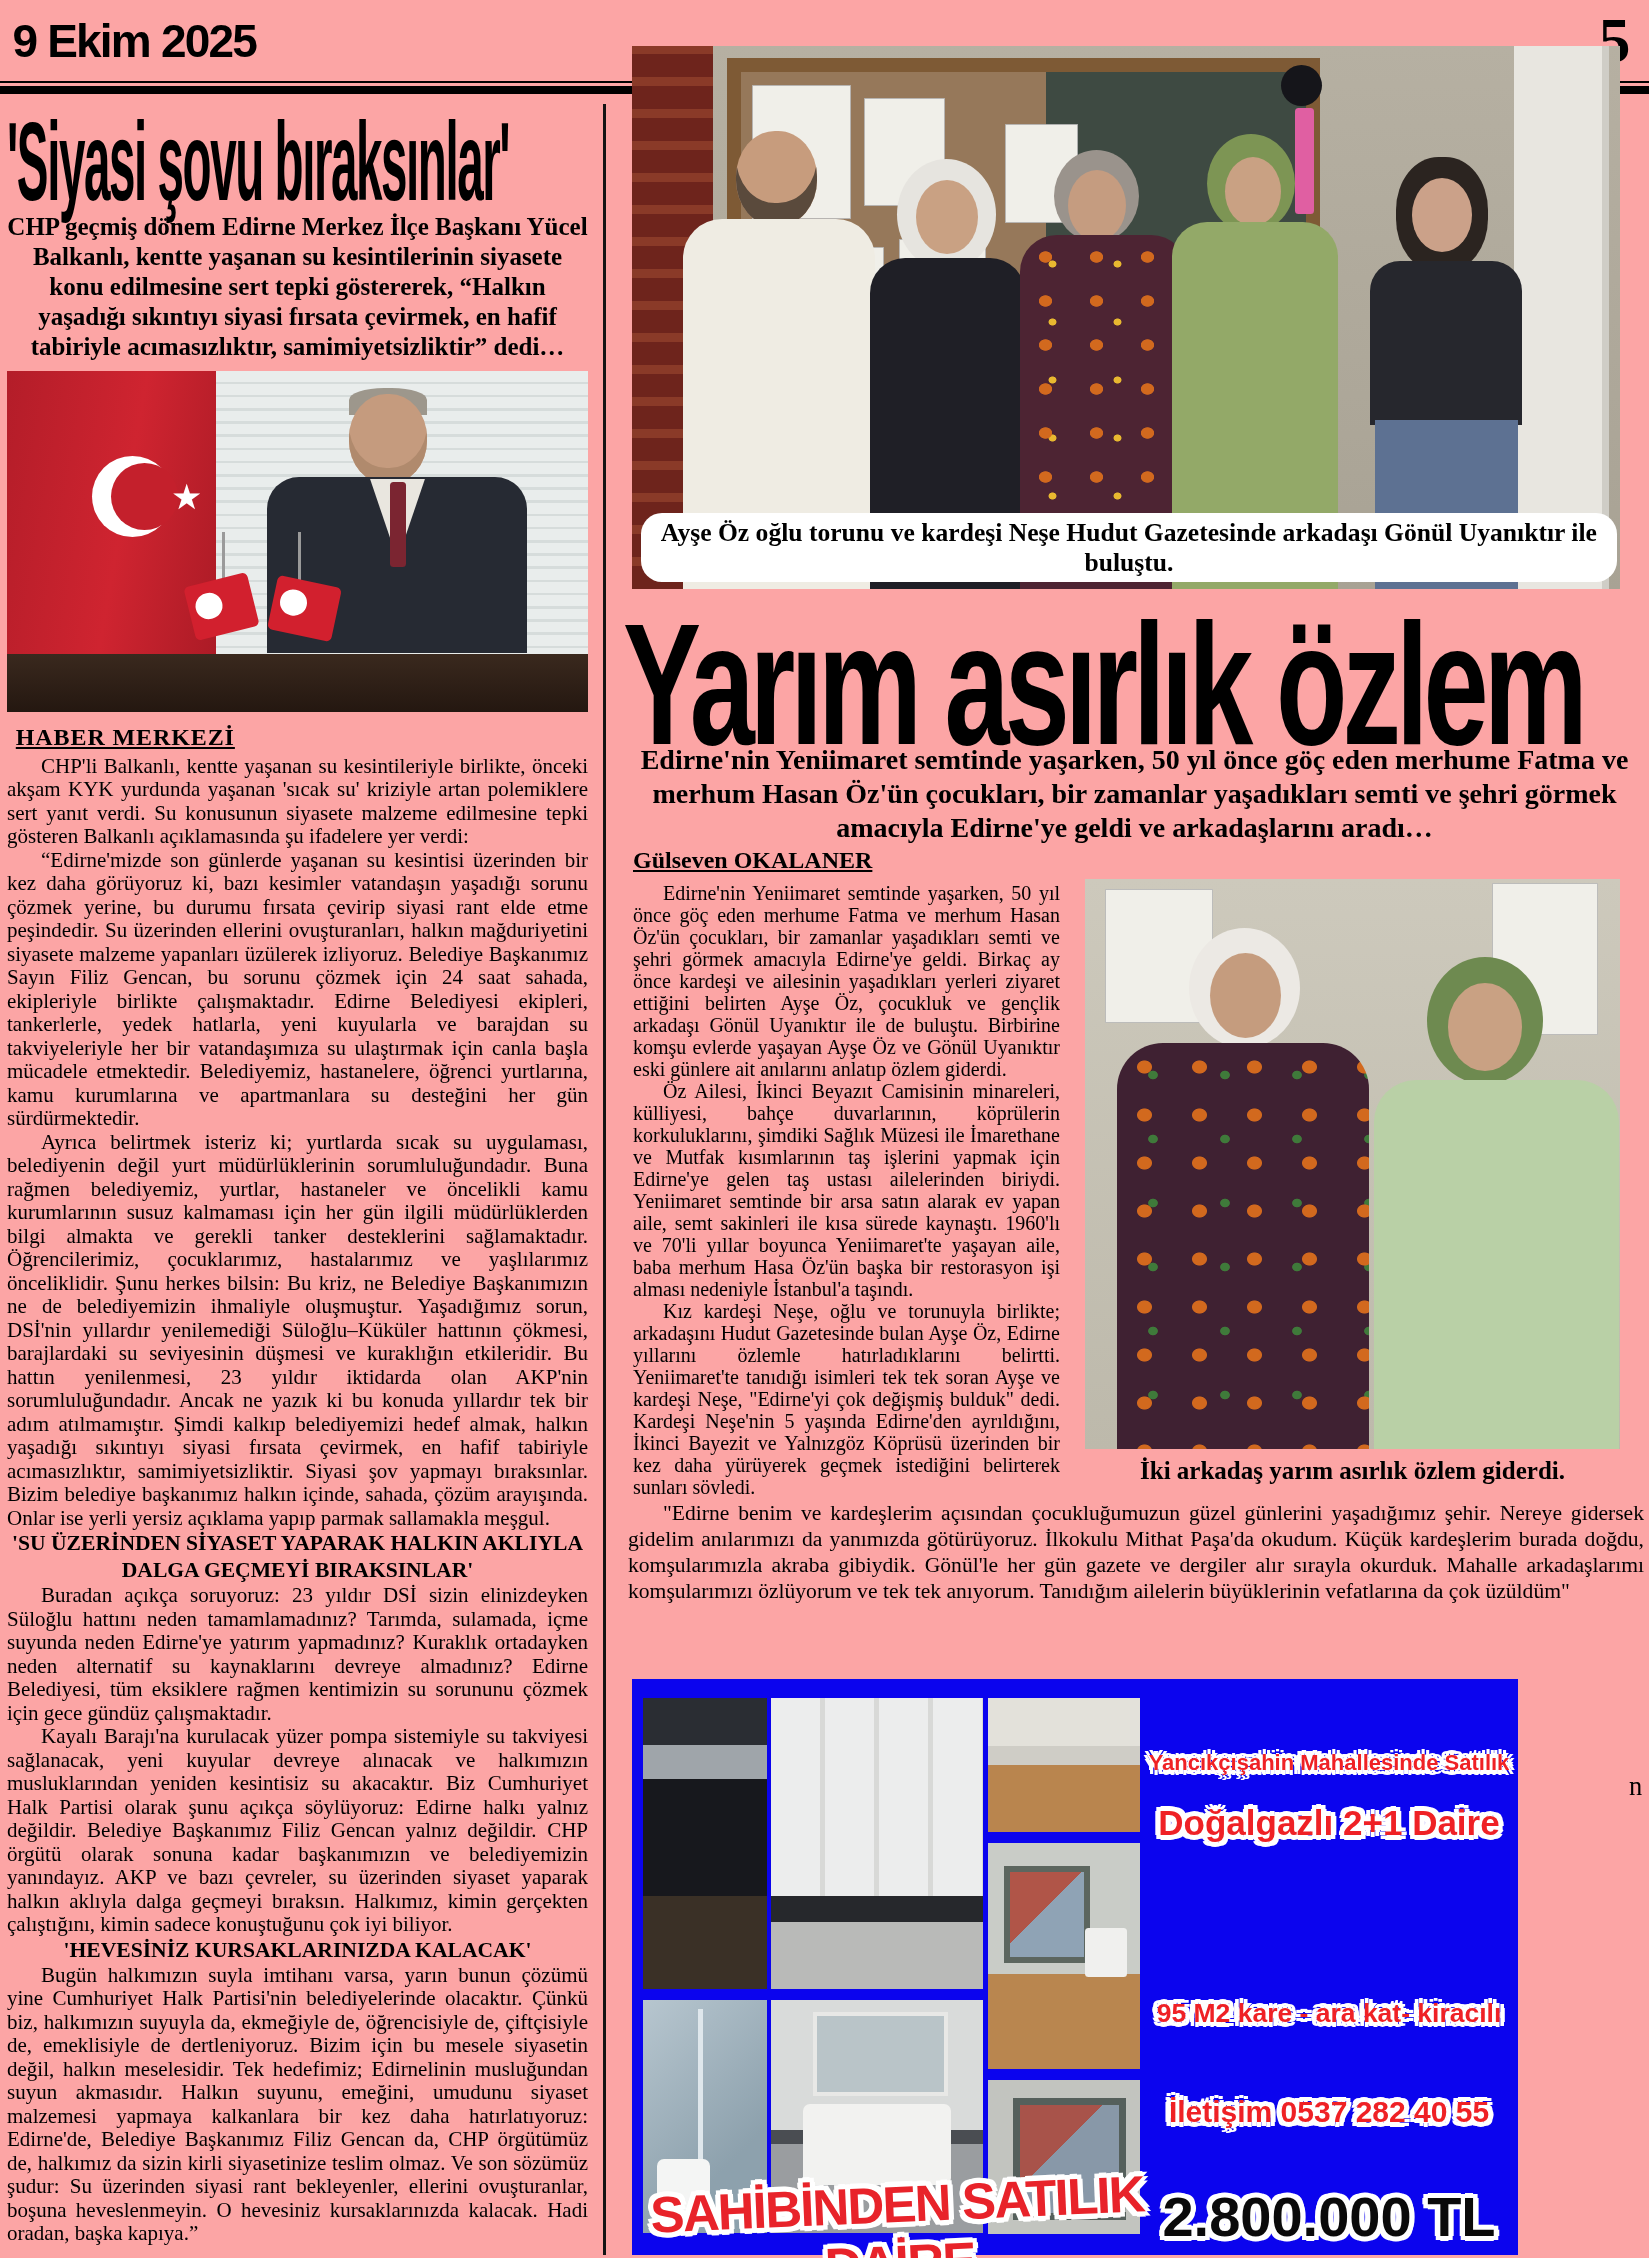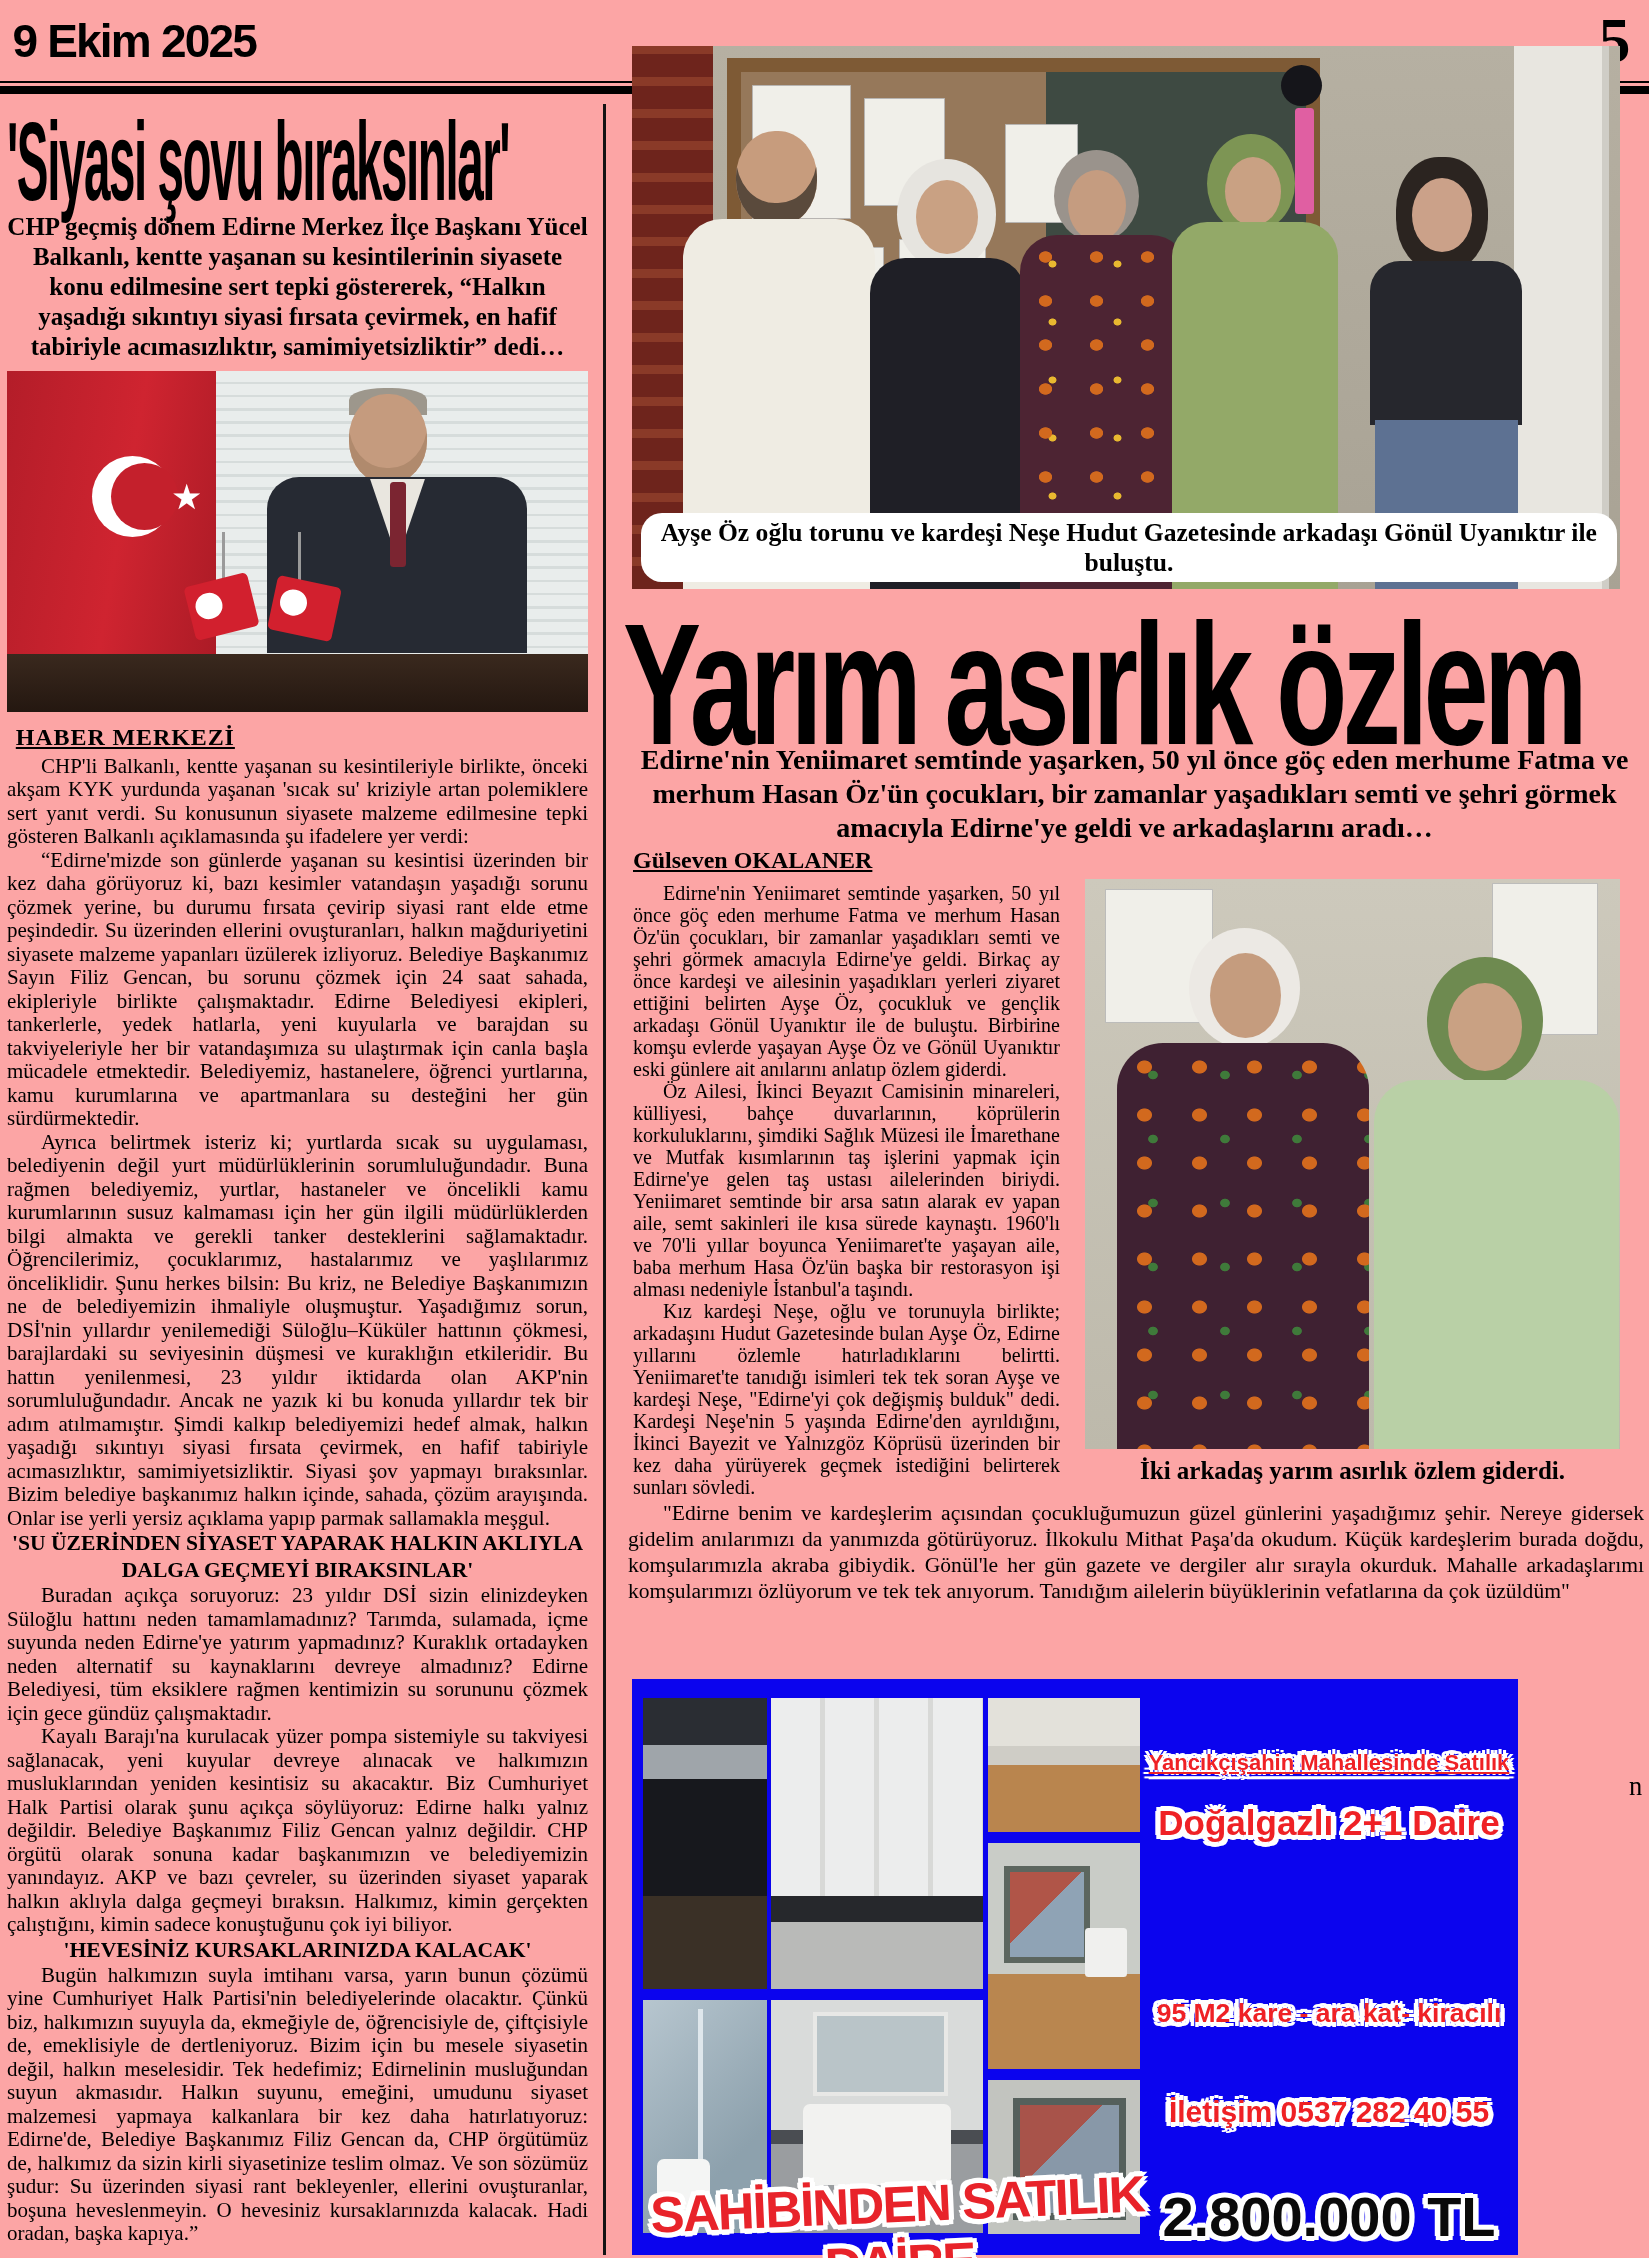--- a/index.html
+++ b/index.html
@@ -235,21 +235,21 @@
          background:linear-gradient(135deg,#b7c6cf,#8da1ad 70%); ">
       <div style="position:absolute; left:55px; top:8.8px; width:5.3px; height:212px; background:#dfe7ec;"></div>
       <div style="position:absolute; left:14px; top:159px; width:53px; height:62px; background:#f4f5f4; border-radius:7px;"></div>
     </div>
     <div class="tile" style="left:139px; top:321px; width:212px; height:233px;
          background:linear-gradient(180deg,#d9dbda 0 56%, #4a4d52 56% 62%, #9a9da0 62%);">
       <div style="position:absolute; left:42px; top:12.4px; width:127px; height:76px; background:#b9c4c8; border:4.4px solid #e8e8e6;"></div>
       <div style="position:absolute; left:32px; top:104px; width:148px; height:81px; background:#f2f2f0; border-radius:7px;"></div>
     </div>
 
-    <div class="adline outline" style="top:71px;  font-size:22px;text-decoration:underline;">Yancıkçışahin Mahallesinde Satılık</div>
+    <div class="adline outline" style="top:71px;  font-size:22px;">Yancıkçışahin Mahallesinde Satılık</div>
     <div class="adline outline" style="top:124px; font-size:35px;">Doğalgazlı 2+1 Daire</div>
     <div class="adline outline" style="top:319px; font-size:26.5px;">95 M2 kare - ara kat- kiracılı</div>
     <div class="adline outline" style="top:416px; font-size:30px;">İletişim 0537 282 40 55</div>
     <div class="adprice outline" style="top:505px; font-size:56px;">2.800.000 TL</div>
     <div class="banner outline">SAHİBİNDEN SATILIK DAİRE</div>
   </div>
 
   <div class="strayn">n</div>
 </div>
 

